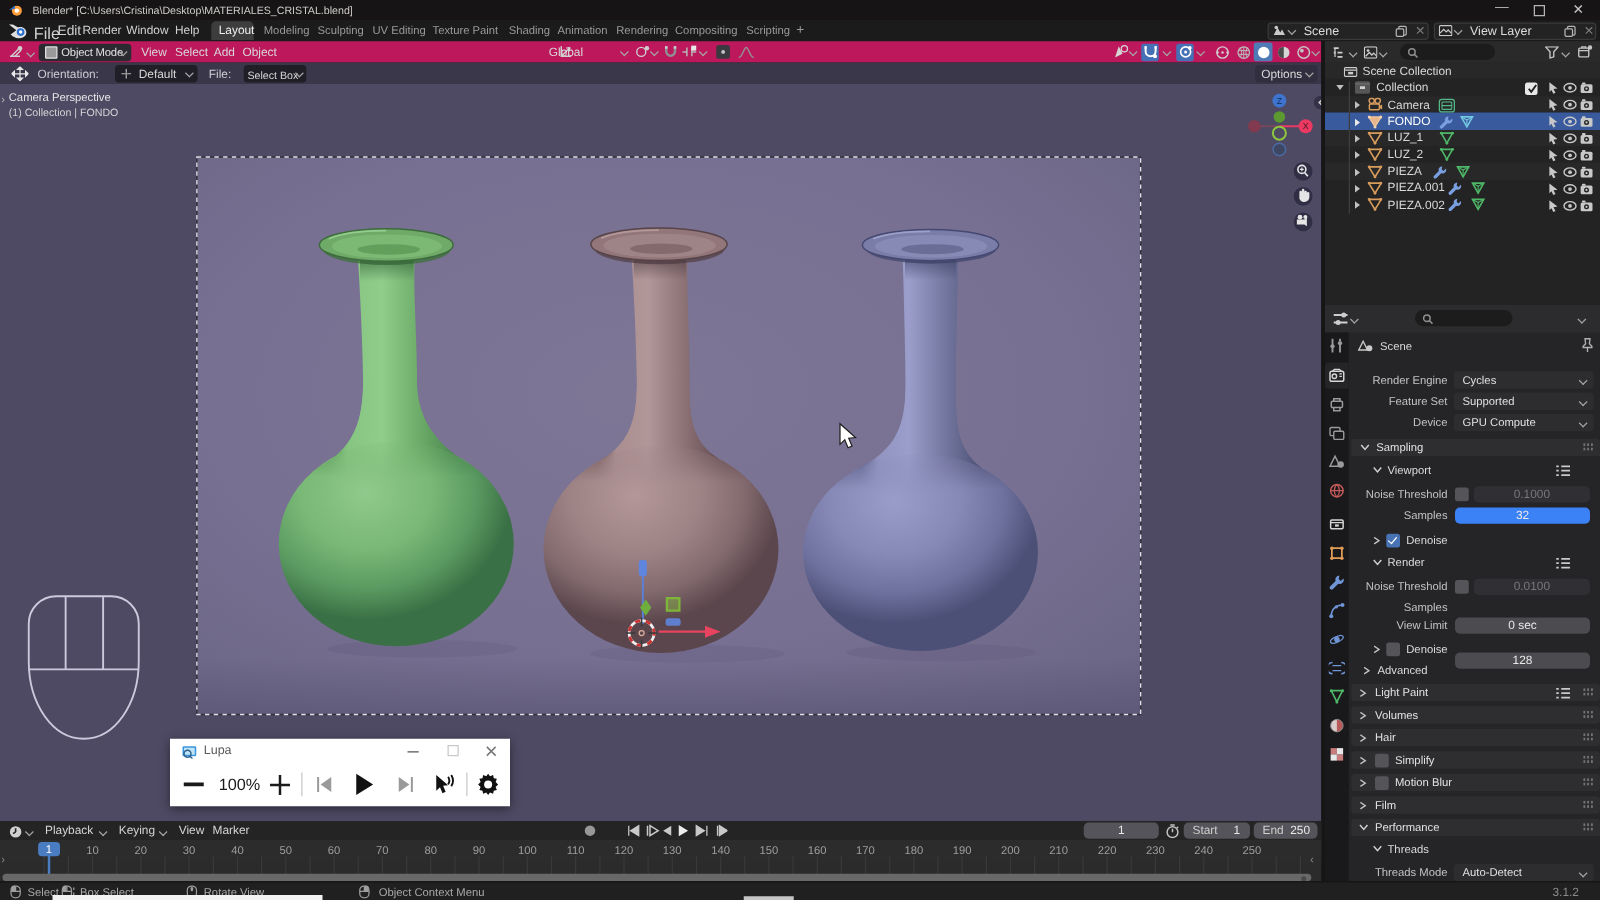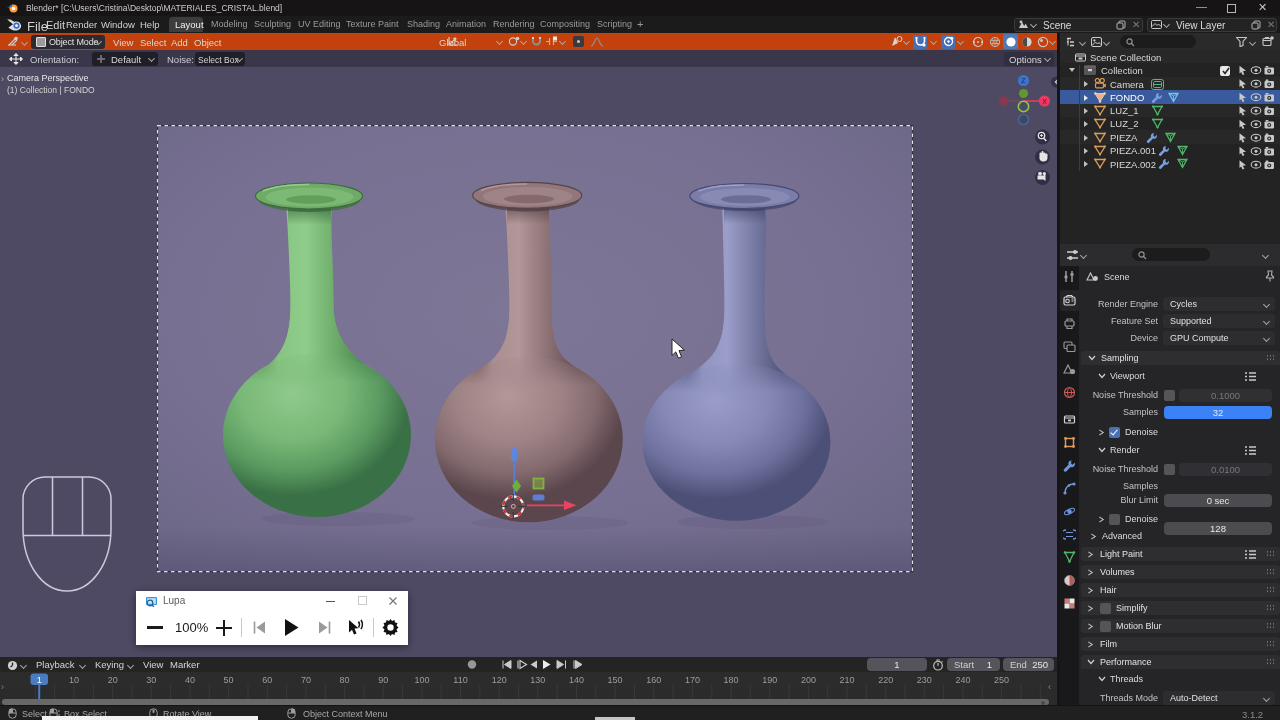--- a/index.html
+++ b/index.html
@@ -79,21 +79,21 @@
     </svg>
   <div class="cvs" style="left:1164px;top:6px;"></div>
   <div class="txt" style="left:1176px;top:3.5px;font-size:10px;color:#dcdcdc;">View Layer</div>
   <svg class="abs" style="left:1251px;top:3.5px" width="10" height="10" viewBox="0 0 10 10">
       <rect x="3" y="1" width="6" height="7" rx="1" fill="none" stroke="#b5b5b5" stroke-width="1"></rect>
       <rect x="1" y="3" width="6" height="6" rx="1" fill="#232323" stroke="#b5b5b5" stroke-width="1"></rect>
     </svg>
   <div class="txt" style="left:1267px;top:3px;font-size:10px;color:#7a7a7a;">✕</div>
 </div>
 
-<div class="abs" style="left:0;top:33px;width:1057px;height:17px;background:#c2410c;">
+<div class="abs" style="left:0;top:33px;width:1057px;height:17px;background:#be185d;">
   <svg class="abs" style="left:7px;top:3px" width="14" height="11" viewBox="0 0 14 11">
     <path d="M2 9 L8 3 M5 9 L10 4" stroke="#cfcfcf" stroke-width="1.1" fill="none"></path>
     <circle cx="9" cy="2.5" r="1.8" fill="#cfcfcf"></circle>
       <path d="M1 9 h8" stroke="#cfcfcf" stroke-width="1.1"></path>
   </svg>
   <div class="cvs" style="left:22px;top:7px;"></div>
   <div class="widget" style="left:31px;top:1.5px;width:74px;height:14px;background:#2b2a31;"></div>
   <div class="abs" style="left:36px;top:4px;width:8px;height:8px;border:1.2px solid #e0e0e0;border-radius:1px;background:#9a9a9a;"></div>
   <div class="txt" style="left:49px;top:3.5px;font-size:9px;letter-spacing:-0.15px;color:#e2e2e2;">Object Mode</div>
   <div class="cvs" style="left:96px;top:6px;"></div>
@@ -177,21 +177,21 @@
     <path d="M7 0.5 L9 2.5 H5 Z M7 11.5 L5 9.5 h4 Z M0.5 6 L2.5 4 v4 Z M13.5 6 L11.5 4 v4 Z M7 2 v8 M2 6 h10" stroke="#e8e8e8" stroke-width="1" fill="#e8e8e8"></path>
   </svg>
   <div class="txt" style="left:30px;top:4px;font-size:9.5px;color:#cdccd4;">Orientation:</div>
   <div class="widget" style="left:92px;top:1.5px;width:66px;height:14px;background:#201e27;"></div>
   <svg class="abs" style="left:97px;top:4.5px" width="8" height="8" viewBox="0 0 10 10">
       <path d="M5 0 v4 M5 6 v4 M0 5 h4 M6 5 h4" stroke="#b8b8b8" stroke-width="1.2"></path>
       <circle cx="5" cy="5" r="1" fill="#b8b8b8"></circle>
     </svg>
   <div class="txt" style="left:111px;top:4px;font-size:9.5px;color:#d8d8d8;">Default</div>
   <div class="cvs" style="left:149px;top:6px;"></div>
-  <div class="txt" style="left:167px;top:4px;font-size:9.5px;color:#cdccd4;">Noise:</div>
+  <div class="txt" style="left:167px;top:4px;font-size:9.5px;color:#cdccd4;">File:</div>
   <div class="widget" style="left:195px;top:1.5px;width:50px;height:14px;background:#201e27;"></div>
   <div class="txt" style="left:198px;top:4.5px;font-size:8.5px;color:#d8d8d8;">Select Box</div>
   <div class="cvs" style="left:237px;top:6px;"></div>
   <div class="widget" style="left:1004px;top:1.5px;width:50px;height:14px;background:#312f3f;"></div>
   <div class="txt" style="left:1009px;top:4px;font-size:9.5px;color:#d8d8d8;">Options</div>
   <div class="cvs" style="left:1045px;top:6px;"></div>
 </div>
 
 <div class="abs" id="viewport" style="left:0;top:67px;width:1057px;height:590px;background:#4e4a64;">
 <svg class="abs" style="left:0;top:0" width="1057" height="590" viewBox="0 0 1057 590">
@@ -738,21 +738,21 @@
   <div class="txt" style="left:50px;top:201px;font-size:9px;color:#dcdcdc;">Render</div>
   <svg class="abs" style="left:184px;top:201px" width="13" height="11" viewBox="0 0 13 11">
       <path d="M1 2 h2 M1 5.5 h2 M1 9 h2 M5 2 h7 M5 5.5 h7 M5 9 h7" stroke="#c9c9c9" stroke-width="1.4"></path>
     </svg>
 
   <div class="lbl" style="left:0;top:220px;width:98px;text-align:right;">Noise Threshold</div>
   <div class="cb" style="left:104px;top:219.5px;"></div>
   <div class="fld" style="left:119px;top:219px;width:93px;height:13px;line-height:13px;background:#303034;color:#77777c;">0.0100</div>
   <div class="lbl" style="left:0;top:236.5px;width:98px;text-align:right;">Samples</div>
   <div class="fld" style="left:104px;top:235.5px;width:108px;height:13px;line-height:13px;background:#4b4b50;margin-top:42px;">128</div>
-  <div class="lbl" style="left:0;top:250.5px;width:98px;text-align:right;">Blur Limit</div>
+  <div class="lbl" style="left:0;top:250.5px;width:98px;text-align:right;">View Limit</div>
   <div class="fld" style="left:104px;top:249.5px;width:108px;height:13px;line-height:13px;background:#4b4b50;">0 sec</div>
 
   <svg class="abs" style="left:38px;top:272px" width="7" height="7" viewBox="0 0 8 8">
       <path d="M1.5 1 L6 4 L1.5 7" fill="none" stroke="#c0c0c0" stroke-width="1.2"></path>
     </svg>
   <div class="cb" style="left:49px;top:269.5px;"></div>
   <div class="txt" style="left:65px;top:270px;font-size:9px;color:#dcdcdc;">Denoise</div>
 
   <svg class="abs" style="left:30px;top:289px" width="7" height="7" viewBox="0 0 8 8">
       <path d="M1.5 1 L6 4 L1.5 7" fill="none" stroke="#c0c0c0" stroke-width="1.2"></path>

